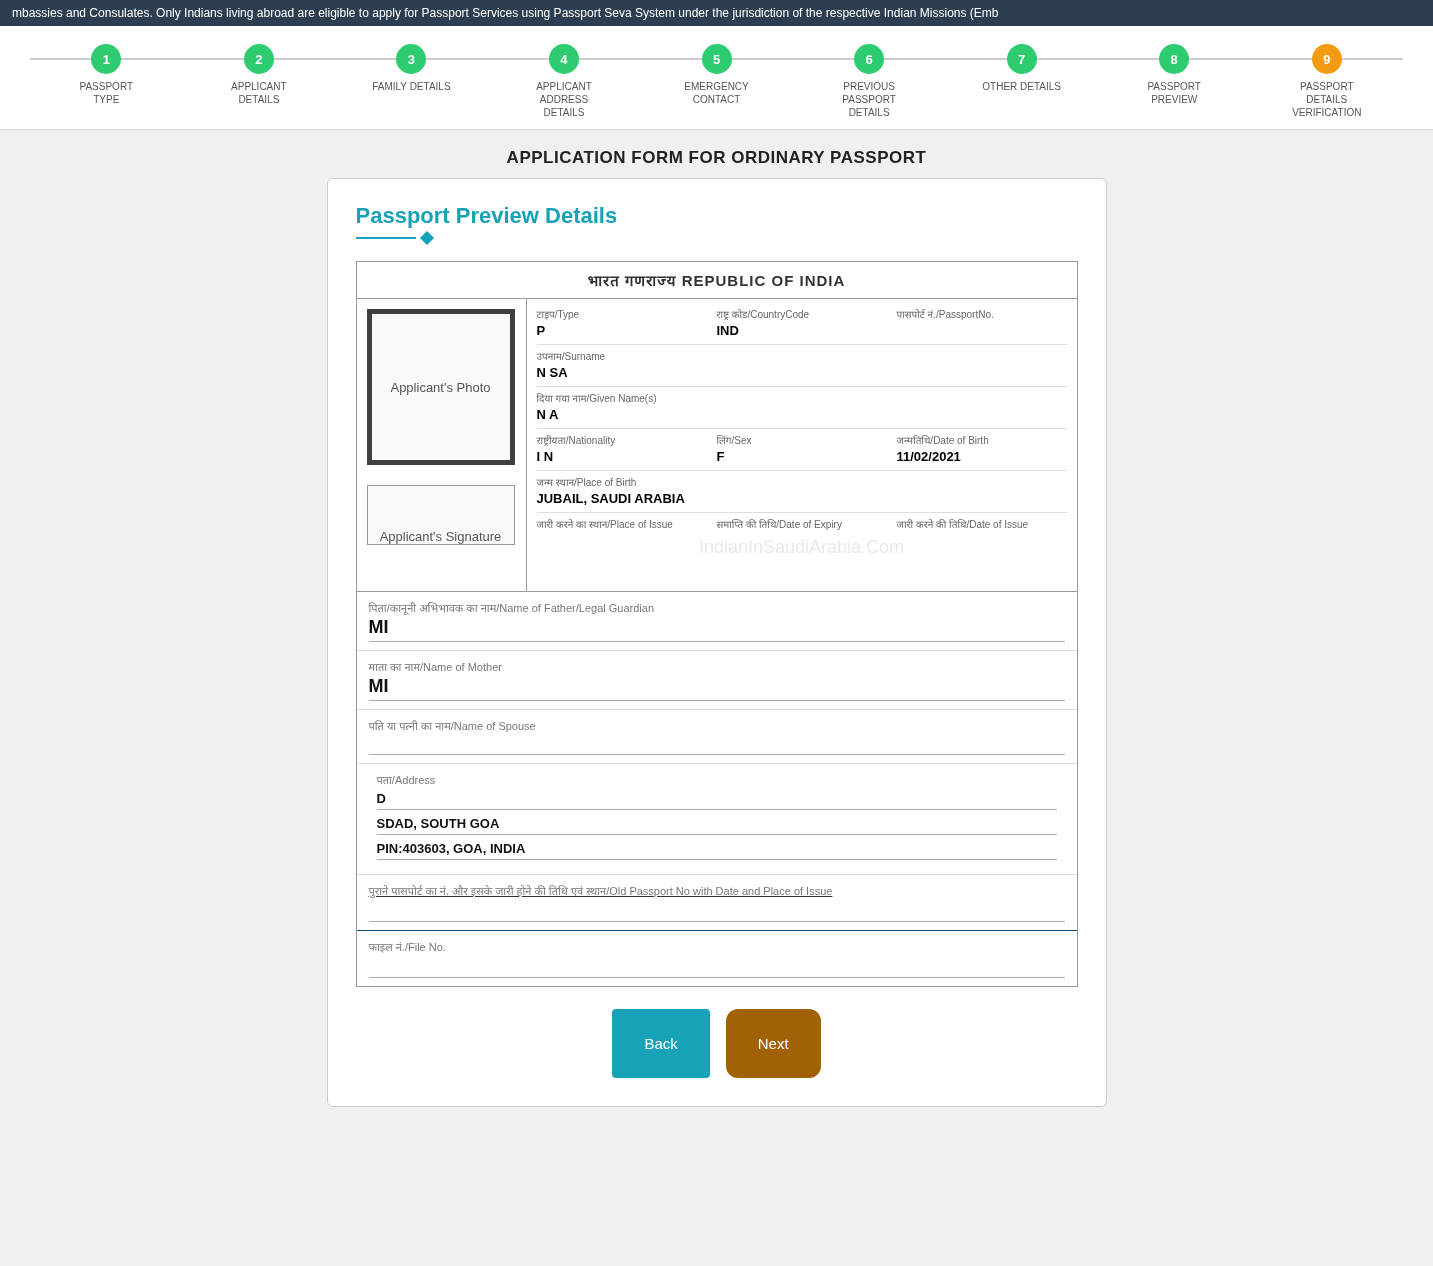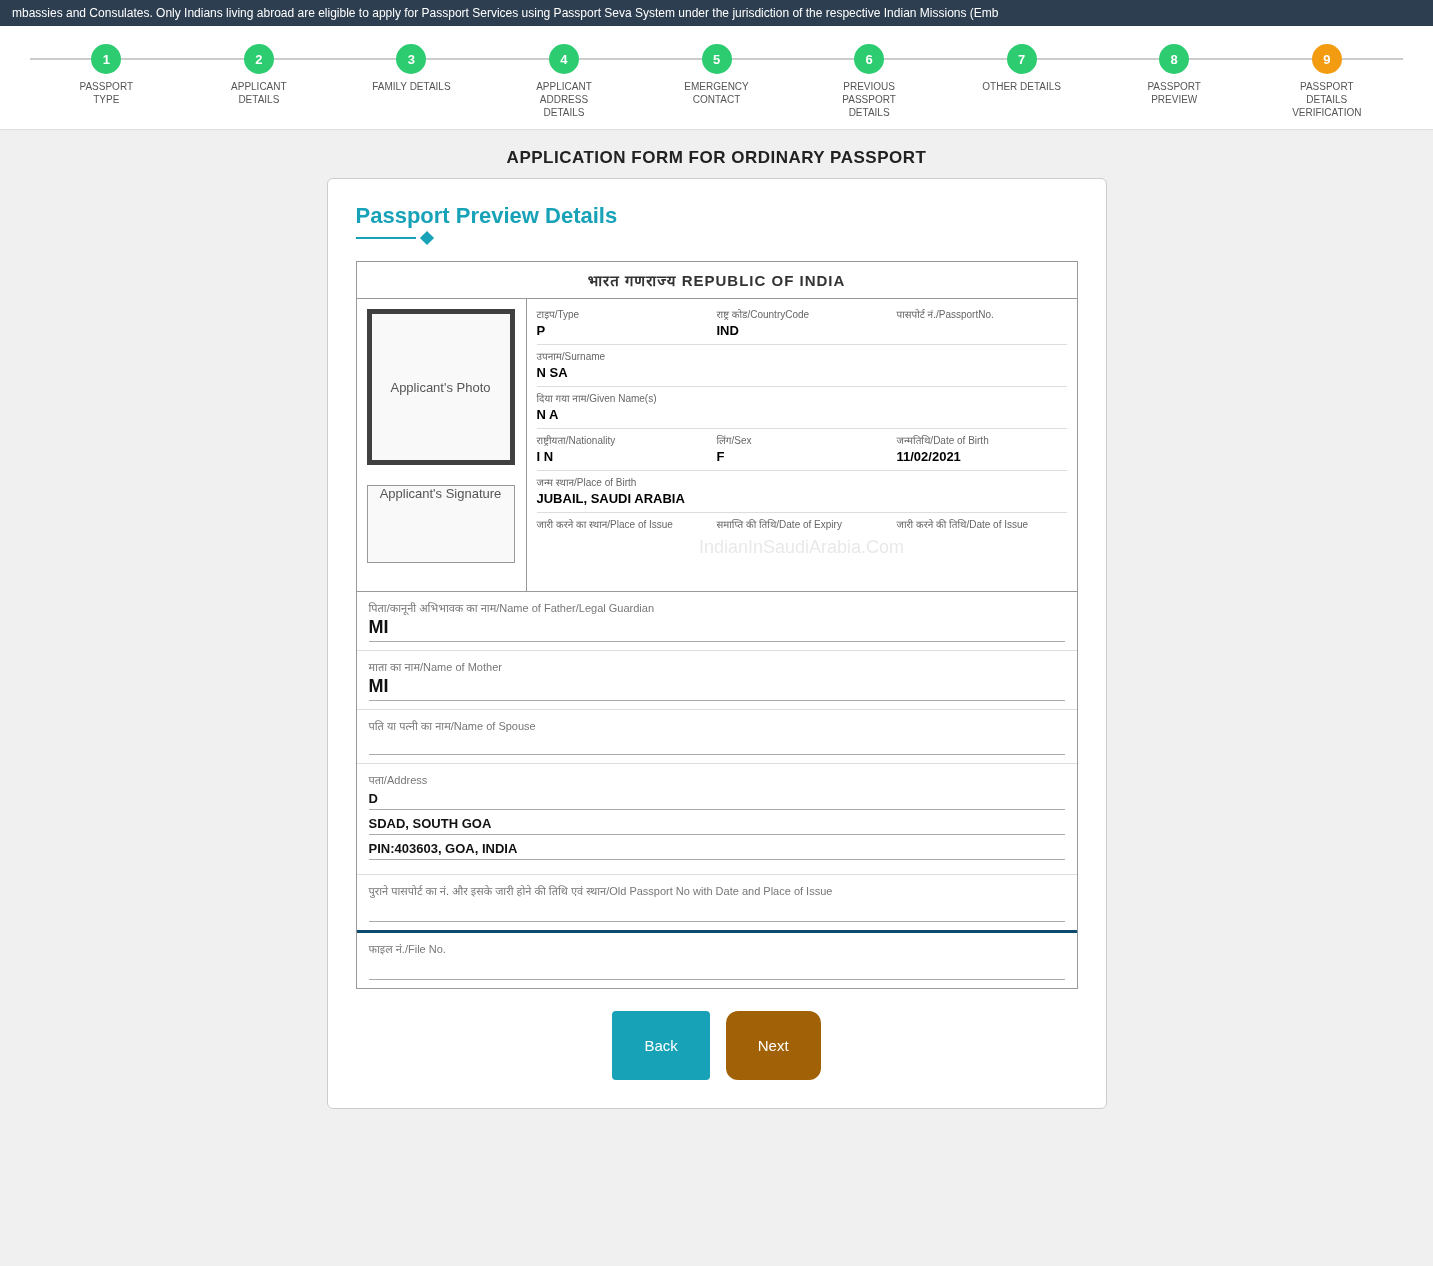--- a/index.html
+++ b/index.html
@@ -145,23 +145,23 @@
       justify-content: center;
       text-align: center;
       font-size: 13px;
       color: #555;
       background: #f9f9f9;
     }
     .sig-box {
       border: 1px solid #999;
       margin: 10px;
       width: 148px;
-      height: 78px;
-      display: flex;
-      align-items: flex-start;
+      height: 60px;
+      display: flex;
+      align-items: flex-end;
       justify-content: center;
       text-align: center;
       font-size: 13px;
       color: #555;
       background: #f9f9f9;
     }
     .details-col {
       flex: 1;
       padding: 8px 10px;
     }
@@ -196,39 +196,40 @@
       font-size: 18px;
       font-weight: 600;
       color: #111;
     }
     .section-row .underline-value {
       border-bottom: 1px solid #aaa;
       padding-bottom: 3px;
       min-height: 20px;
     }
     .address-section {
-      padding: 8px 12px;
+      padding: 8px 20px;
       border-bottom: 1px solid #ddd;
     }
     .address-section .label {
       font-size: 11px;
       color: #777;
       margin-bottom: 4px;
     }
     .address-line {
       border-bottom: 1px solid #aaa;
       font-size: 13px;
       font-weight: 600;
       color: #111;
       padding-bottom: 3px;
       margin-bottom: 6px;
     }
     .old-passport-section {
       padding: 8px 12px;
-      border-bottom: 3px solid #0c4a6e;
+      border-bottom: 1px solid #0c4a6e;
+      text-decoration: underline;
     }
     .old-passport-section .label { font-size: 11px; color: #777; margin-bottom: 4px; }
     .old-passport-section .value-line {
       border-bottom: 1px solid #aaa;
       min-height: 20px;
     }
     .file-no-section {
       padding: 8px 12px;
     }
     .file-no-section .label { font-size: 11px; color: #777; margin-bottom: 4px; }

